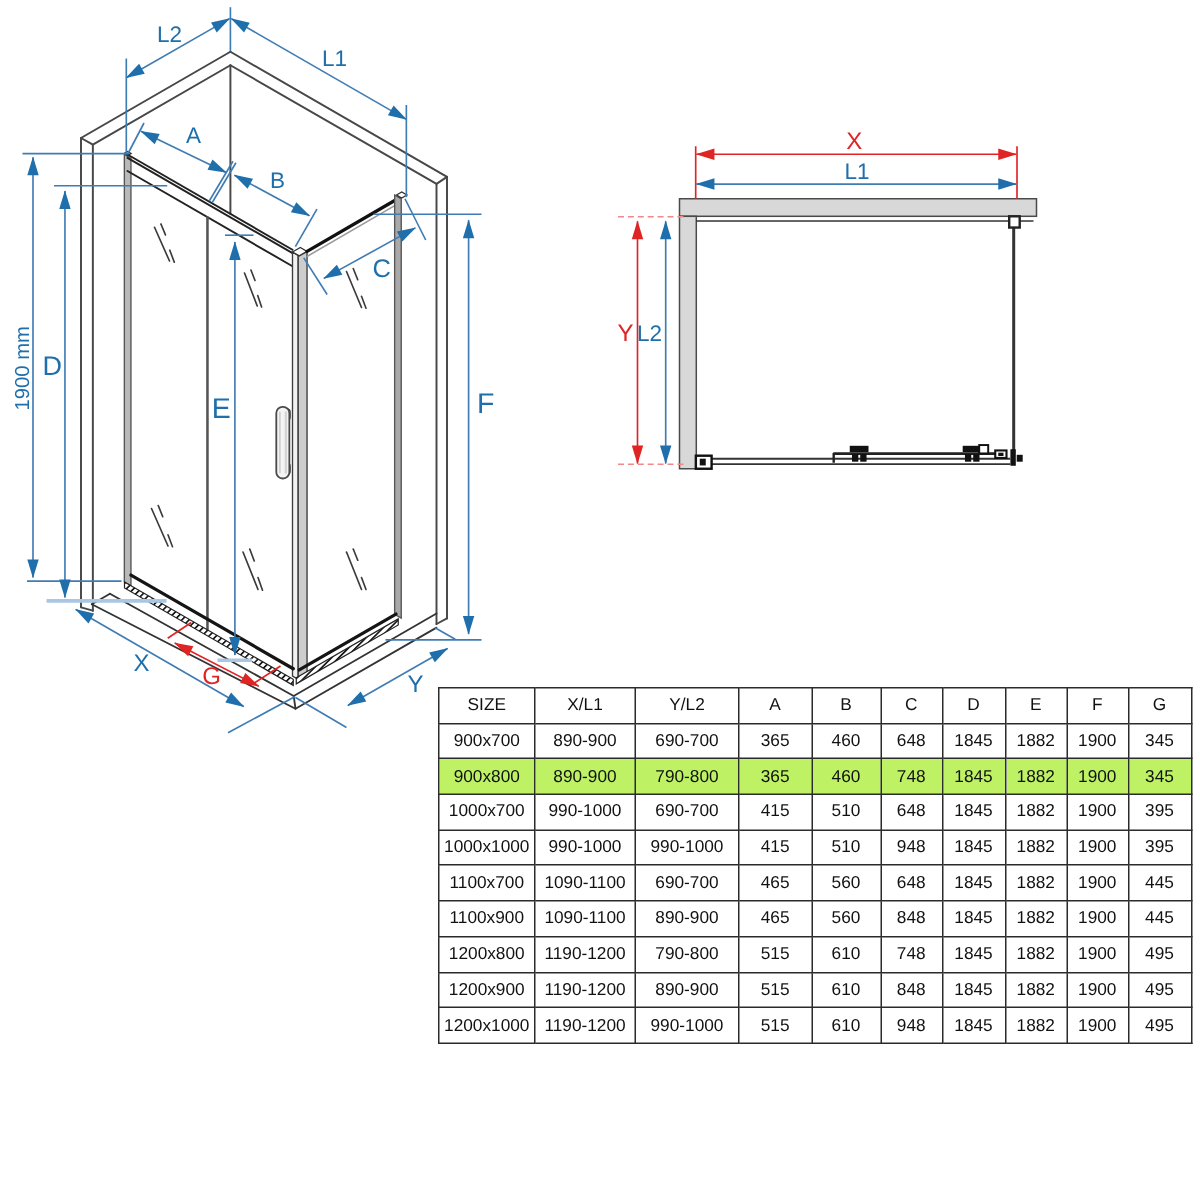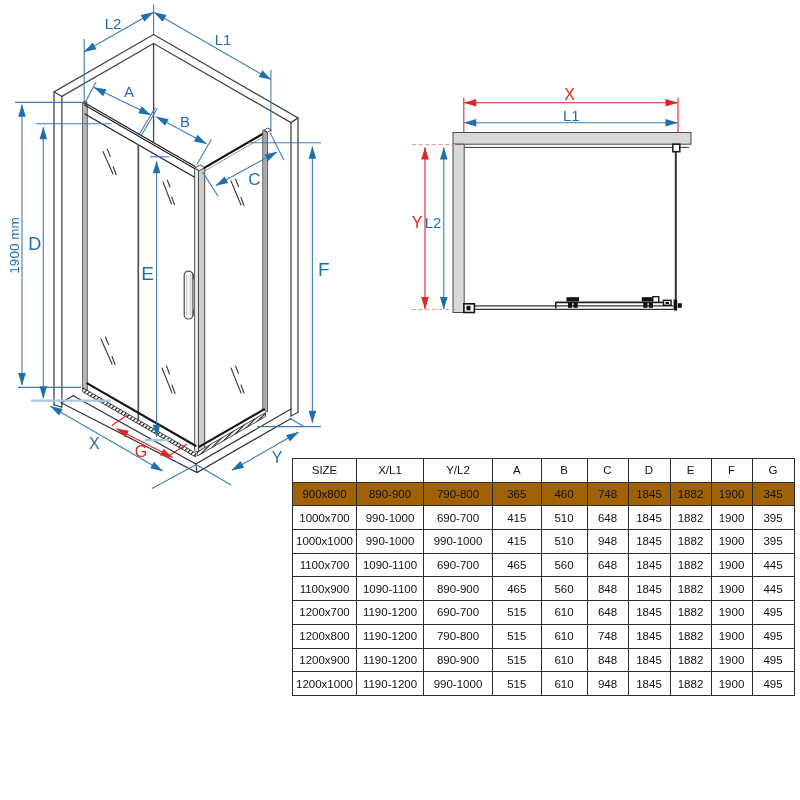--- a/index.html
+++ b/index.html
@@ -4,21 +4,21 @@
 <style>
 html,body{margin:0;padding:0;width:800px;height:800px;background:#fff;
 font-family:"Liberation Sans",sans-serif;}
 #wrap{position:relative;width:800px;height:800px;overflow:hidden;}
 svg{position:absolute;left:0;top:0;}
 table{position:absolute;left:292px;top:458px;border-collapse:collapse;table-layout:fixed;
 font-family:"Liberation Sans",sans-serif;font-size:11.5px;color:#111;}
 td,th{border:1px solid #2b2b2b;text-align:center;vertical-align:middle;padding:0;
 font-weight:normal;overflow:hidden;white-space:nowrap;}
 tr{height:23.7px;}
-tr.hl td{background:#a16207;}
+tr.hl td{background:#bef264;}
 </style>
 </head>
 <body>
 <div id="wrap">
 <svg width="800" height="800" viewBox="0 0 800 800">
 <defs>
 <marker id="ab" markerUnits="userSpaceOnUse" markerWidth="14" markerHeight="10" refX="12.5" refY="4.5" orient="auto-start-reverse">
 <path d="M0.5,0.7 L13,4.5 L0.5,8.3 Z" fill="#1e6fab"></path>
 </marker>
 <marker id="ar" markerUnits="userSpaceOnUse" markerWidth="14" markerHeight="10" refX="12.5" refY="4.5" orient="auto-start-reverse">
@@ -225,20 +225,32 @@
           <td>X/L1</td>
           <td>Y/L2</td>
           <td>A</td>
           <td>B</td>
           <td>C</td>
           <td>D</td>
           <td>E</td>
           <td>F</td>
           <td>G</td>
         </tr>
+<tr>
+          <td>900x700</td>
+          <td>890-900</td>
+          <td>690-700</td>
+          <td>365</td>
+          <td>460</td>
+          <td>648</td>
+          <td>1845</td>
+          <td>1882</td>
+          <td>1900</td>
+          <td>345</td>
+        </tr>
 <tr class="hl">
           <td>900x800</td>
           <td>890-900</td>
           <td>790-800</td>
           <td>365</td>
           <td>460</td>
           <td>748</td>
           <td>1845</td>
           <td>1882</td>
           <td>1900</td>
@@ -286,32 +298,20 @@
           <td>890-900</td>
           <td>465</td>
           <td>560</td>
           <td>848</td>
           <td>1845</td>
           <td>1882</td>
           <td>1900</td>
           <td>445</td>
         </tr>
 <tr>
-          <td>1200x700</td>
-          <td>1190-1200</td>
-          <td>690-700</td>
-          <td>515</td>
-          <td>610</td>
-          <td>648</td>
-          <td>1845</td>
-          <td>1882</td>
-          <td>1900</td>
-          <td>495</td>
-        </tr>
-<tr>
           <td>1200x800</td>
           <td>1190-1200</td>
           <td>790-800</td>
           <td>515</td>
           <td>610</td>
           <td>748</td>
           <td>1845</td>
           <td>1882</td>
           <td>1900</td>
           <td>495</td>

